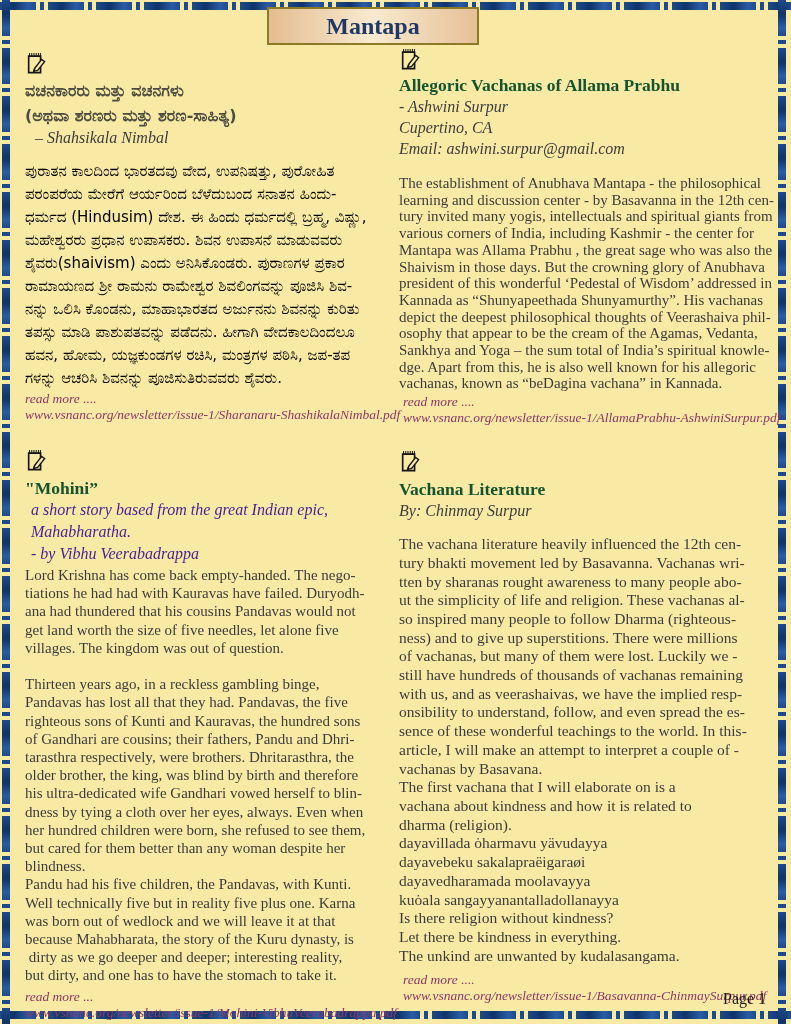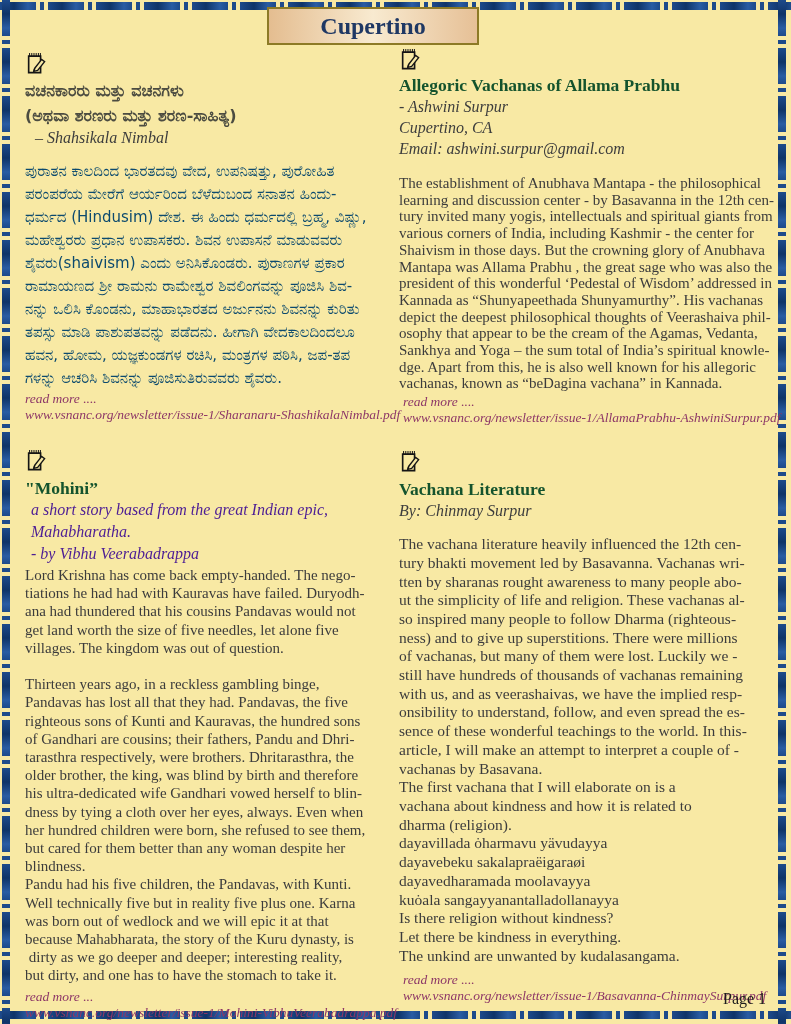--- a/index.html
+++ b/index.html
@@ -37,21 +37,21 @@
   }
 
   .col{position:absolute;}
   .lcol{left:25px;top:50px;width:362px;}
   .rcol{left:399px;top:46px;width:378px;}
 
   .icon-wrap{height:26px;margin-bottom:2px;}
   .kn-title{font-weight:bold;font-size:16px;line-height:25px;color:#4c4c41;
     font-family:"DejaVu Sans", sans-serif;}
   .byline{font-style:italic;font-size:16px;line-height:20px;color:#3d3d3d;padding-left:10px;}
-  .kn-body{margin-top:12px;font-size:15px;line-height:23px;color:#0c4a6e;
+  .kn-body{margin-top:12px;font-size:15px;line-height:23px;color:#000000;
     font-family:"DejaVu Sans", sans-serif;}
   .readmore{font-style:italic;color:#8d3767;font-size:13.5px;line-height:16px;}
   .readmore .line{white-space:pre;}
   .en-title{font-weight:bold;font-size:17.5px;line-height:22px;color:#14532d;}
   .en-sub{font-style:italic;font-size:16px;line-height:22px;color:#4c1d95;}
   .story{margin-top:1px;font-size:15px;line-height:18.2px;color:#3c3c3c;}
   .allama-body{margin-top:16px;font-size:15px;line-height:16.7px;color:#3c3c3c;}
   .vach-body{margin-top:14px;font-size:15.5px;line-height:18.7px;color:#3c3c3c;}
   .rbyline{font-style:italic;font-size:16px;line-height:21px;color:#3d3d3d;}
   .line{white-space:pre;}
@@ -61,21 +61,21 @@
 </head>
 <body>
 
 <div class="page">
 
   <div class="bord bord-h bt"></div>
   <div class="bord bord-h bb"></div>
   <div class="bord bord-v bl"></div>
   <div class="bord bord-v br"></div>
 
-  <div class="header-box">Cupertino</div>
+  <div class="header-box">Mantapa</div>
 
   <div class="col lcol">
 
     <div class="icon-wrap">
       <svg class="memo" width="22" height="26" viewBox="0 0 24 27">
         <path d="M4 6 H17 V24 H4 Z" fill="none" stroke="#151515" stroke-width="1.8"></path>
         <path d="M5 6 V2.6 M7.4 6 V2.6 M9.8 6 V2.6 M12.2 6 V2.6 M14.6 6 V2.6 M16.8 6 V2.6" stroke="#151515" stroke-width="1.1" fill="none"></path>
         <g stroke="#151515" stroke-width="1.5" fill="#f8e9a4">
           <path d="M10.6 19.2 L18.2 9.6 L21.4 12 L13.8 21.6 L9.6 22.6 Z"></path>
           <path d="M10.6 19.2 L9.6 22.6"></path>
@@ -136,21 +136,21 @@
         <div class="line">of Gandhari are cousins; their fathers, Pandu and Dhri-</div>
         <div class="line">tarasthra respectively, were brothers. Dhritarasthra, the</div>
         <div class="line">older brother, the king, was blind by birth and therefore</div>
         <div class="line">his ultra-dedicated wife Gandhari vowed herself to blin-</div>
         <div class="line">dness by tying a cloth over her eyes, always. Even when</div>
         <div class="line">her hundred children were born, she refused to see them,</div>
         <div class="line">but cared for them better than any woman despite her</div>
         <div class="line">blindness.</div>
         <div class="line">Pandu had his five children, the Pandavas, with Kunti.</div>
         <div class="line">Well technically five but in reality five plus one. Karna</div>
-        <div class="line">was born out of wedlock and we will epic it at that</div>
+        <div class="line">was born out of wedlock and we will leave it at that</div>
         <div class="line">because Mahabharata, the story of the Kuru dynasty, is</div>
         <div class="line"> dirty as we go deeper and deeper; interesting reality,</div>
         <div class="line">but dirty, and one has to have the stomach to take it.</div>
       </div>
 
     <div class="readmore" style="margin-top:4px;">
       <div class="line">read more ...</div>
       <div class="line">www.vsnanc.org/newsletter/issue-1/Mohini-VibhuVeerabadrappa.pdf</div>
     </div>
 
@@ -174,22 +174,22 @@
         <div class="line">- Ashwini Surpur</div>
         <div class="line">Cupertino, CA</div>
         <div class="line">Email: ashwini.surpur@gmail.com</div>
       </div>
 
     <div class="allama-body">
         <div class="line">The establishment of Anubhava Mantapa - the philosophical</div>
         <div class="line">learning and discussion center - by Basavanna in the 12th cen-</div>
         <div class="line">tury invited many yogis, intellectuals and spiritual giants from</div>
         <div class="line">various corners of India, including Kashmir - the center for</div>
+        <div class="line">Mantapa was Allama Prabhu , the great sage who was also the</div>
         <div class="line">Shaivism in those days. But the crowning glory of Anubhava</div>
-        <div class="line">Mantapa was Allama Prabhu , the great sage who was also the</div>
         <div class="line">president of this wonderful ‘Pedestal of Wisdom’ addressed in</div>
         <div class="line">Kannada as “Shunyapeethada Shunyamurthy”. His vachanas</div>
         <div class="line">depict the deepest philosophical thoughts of Veerashaiva phil-</div>
         <div class="line">osophy that appear to be the cream of the Agamas, Vedanta,</div>
         <div class="line">Sankhya and Yoga – the sum total of India’s spiritual knowle-</div>
         <div class="line">dge. Apart from this, he is also well known for his allegoric</div>
         <div class="line">vachanas, known as “beDagina vachana” in Kannada.</div>
       </div>
 
     <div class="readmore" style="margin-top:2px;padding-left:4px;">

